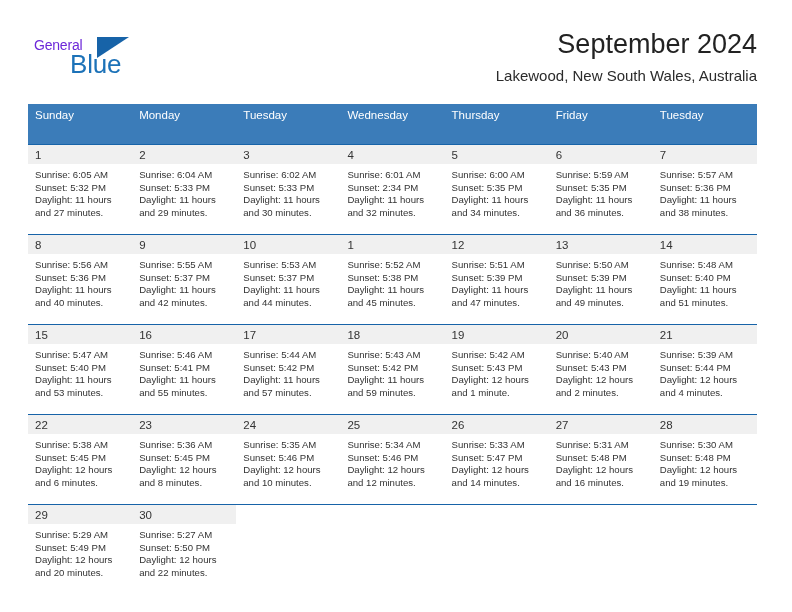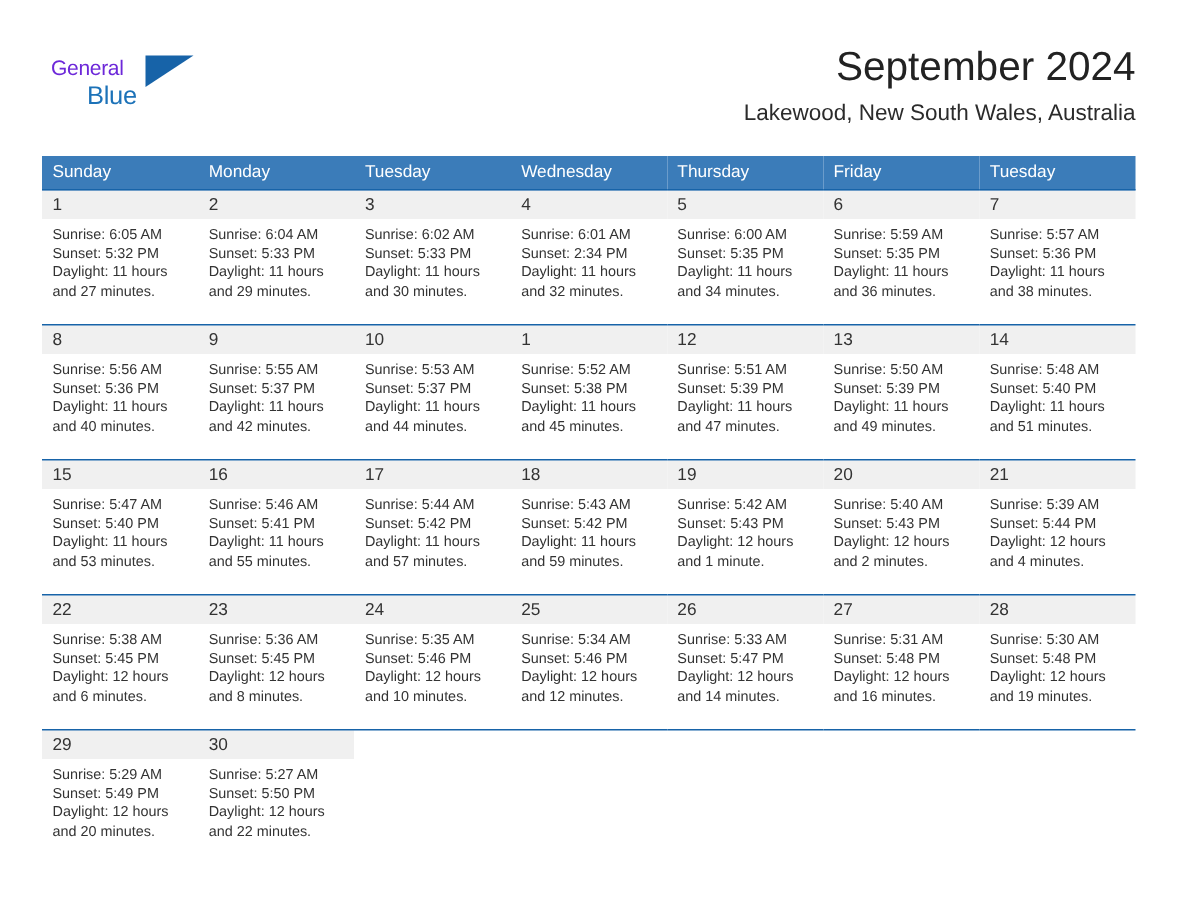--- a/index.html
+++ b/index.html
@@ -40,22 +40,22 @@
     position: absolute;
     left: 0; top: 0;
     font-size: 14px;
     color: #6d28d9;
     letter-spacing: -0.2px;
     line-height: 22px;
     font-family: "Liberation Sans", sans-serif;
   }
   .logo-blue {
     position: absolute;
-    left: 24px; top: 19px;
-    font-size: 17px;
+    left: 36px; top: 19px;
+    font-size: 26px;
     color: #1c72b8;
     letter-spacing: -0.2px;
     line-height: 22px;
     font-family: "Liberation Sans", sans-serif;
     text-align: center;
   }
   .logo-tri {
     position: absolute;
     left: 63px;
     top: 3px;
@@ -98,21 +98,21 @@
     border-collapse: collapse;
     table-layout: fixed;
   }
 
   .cal-head th {
     background: #3b7cb9;
     color: #ffffff;
     font-size: 11.5px;
     font-weight: normal;
     text-align: left;
-    padding: 5px 0 5px 7px;
+    padding: 5px 0 23px 7px;
     height: 21px;
     border: none;
     font-family: "Liberation Sans", sans-serif;
   }
 
   .week-row > td {
     vertical-align: top;
     padding: 0;
     border-top: 1.6px solid #1763a8;
     width: 104.14px;

